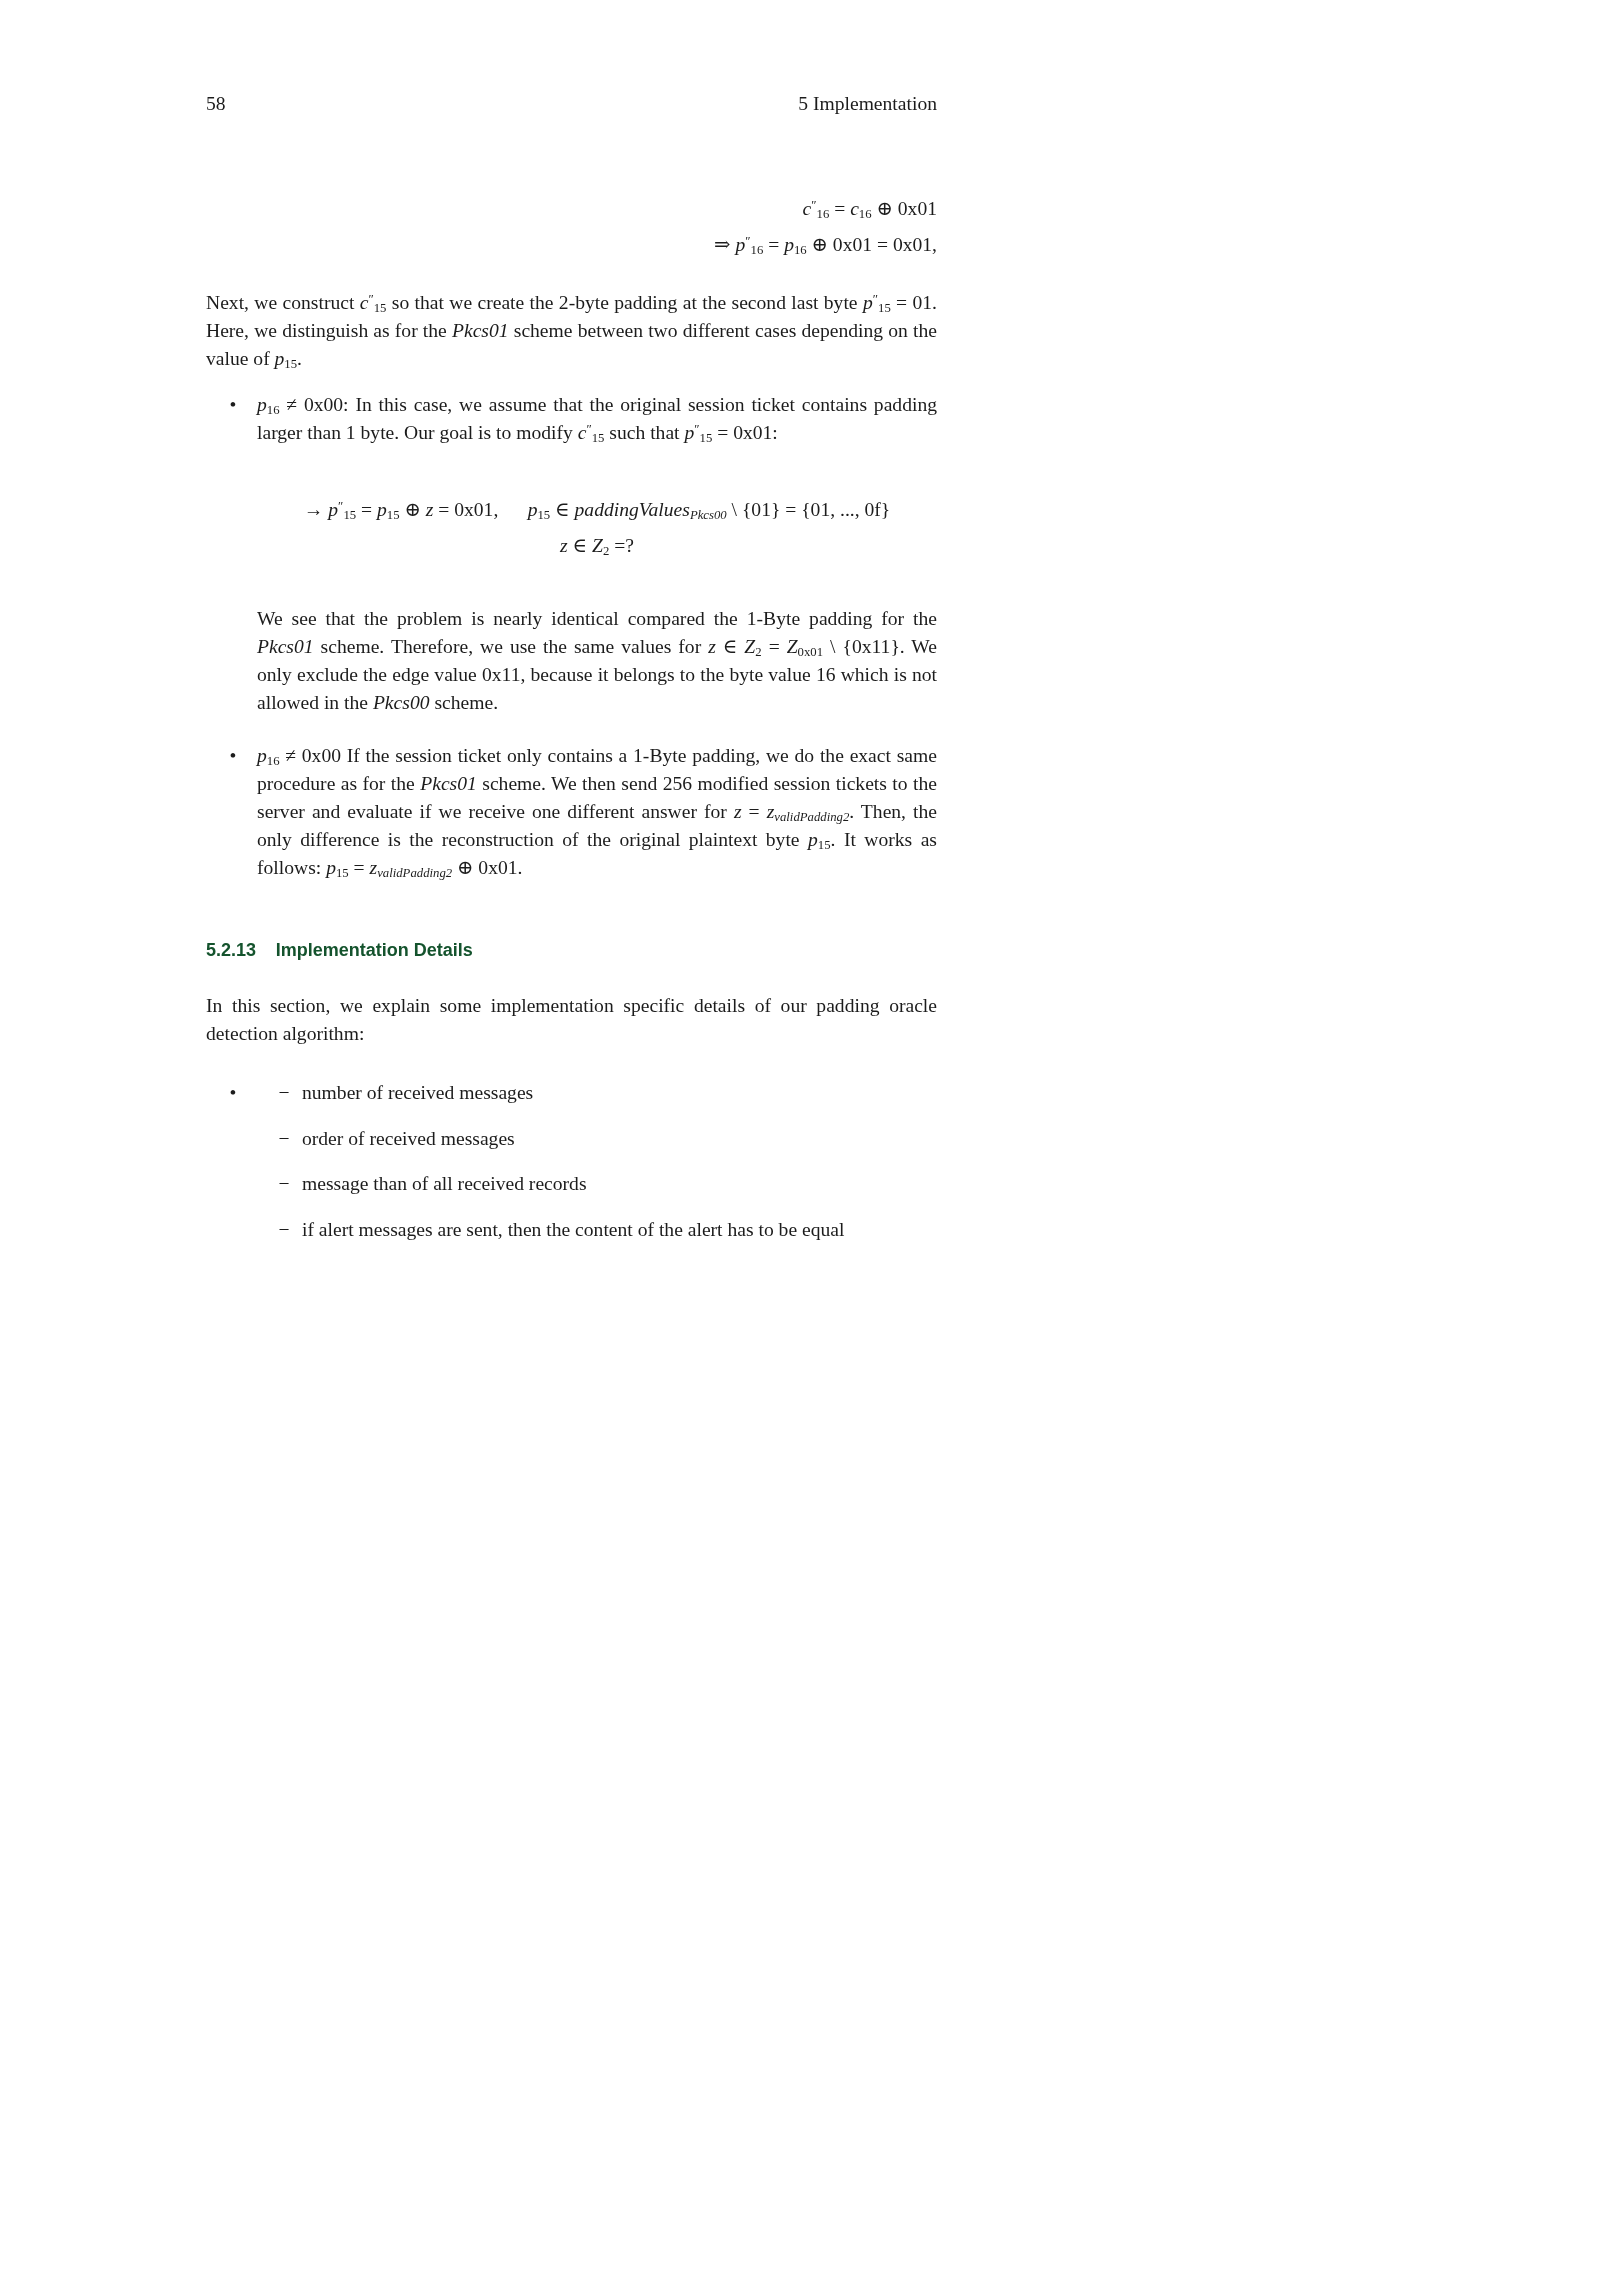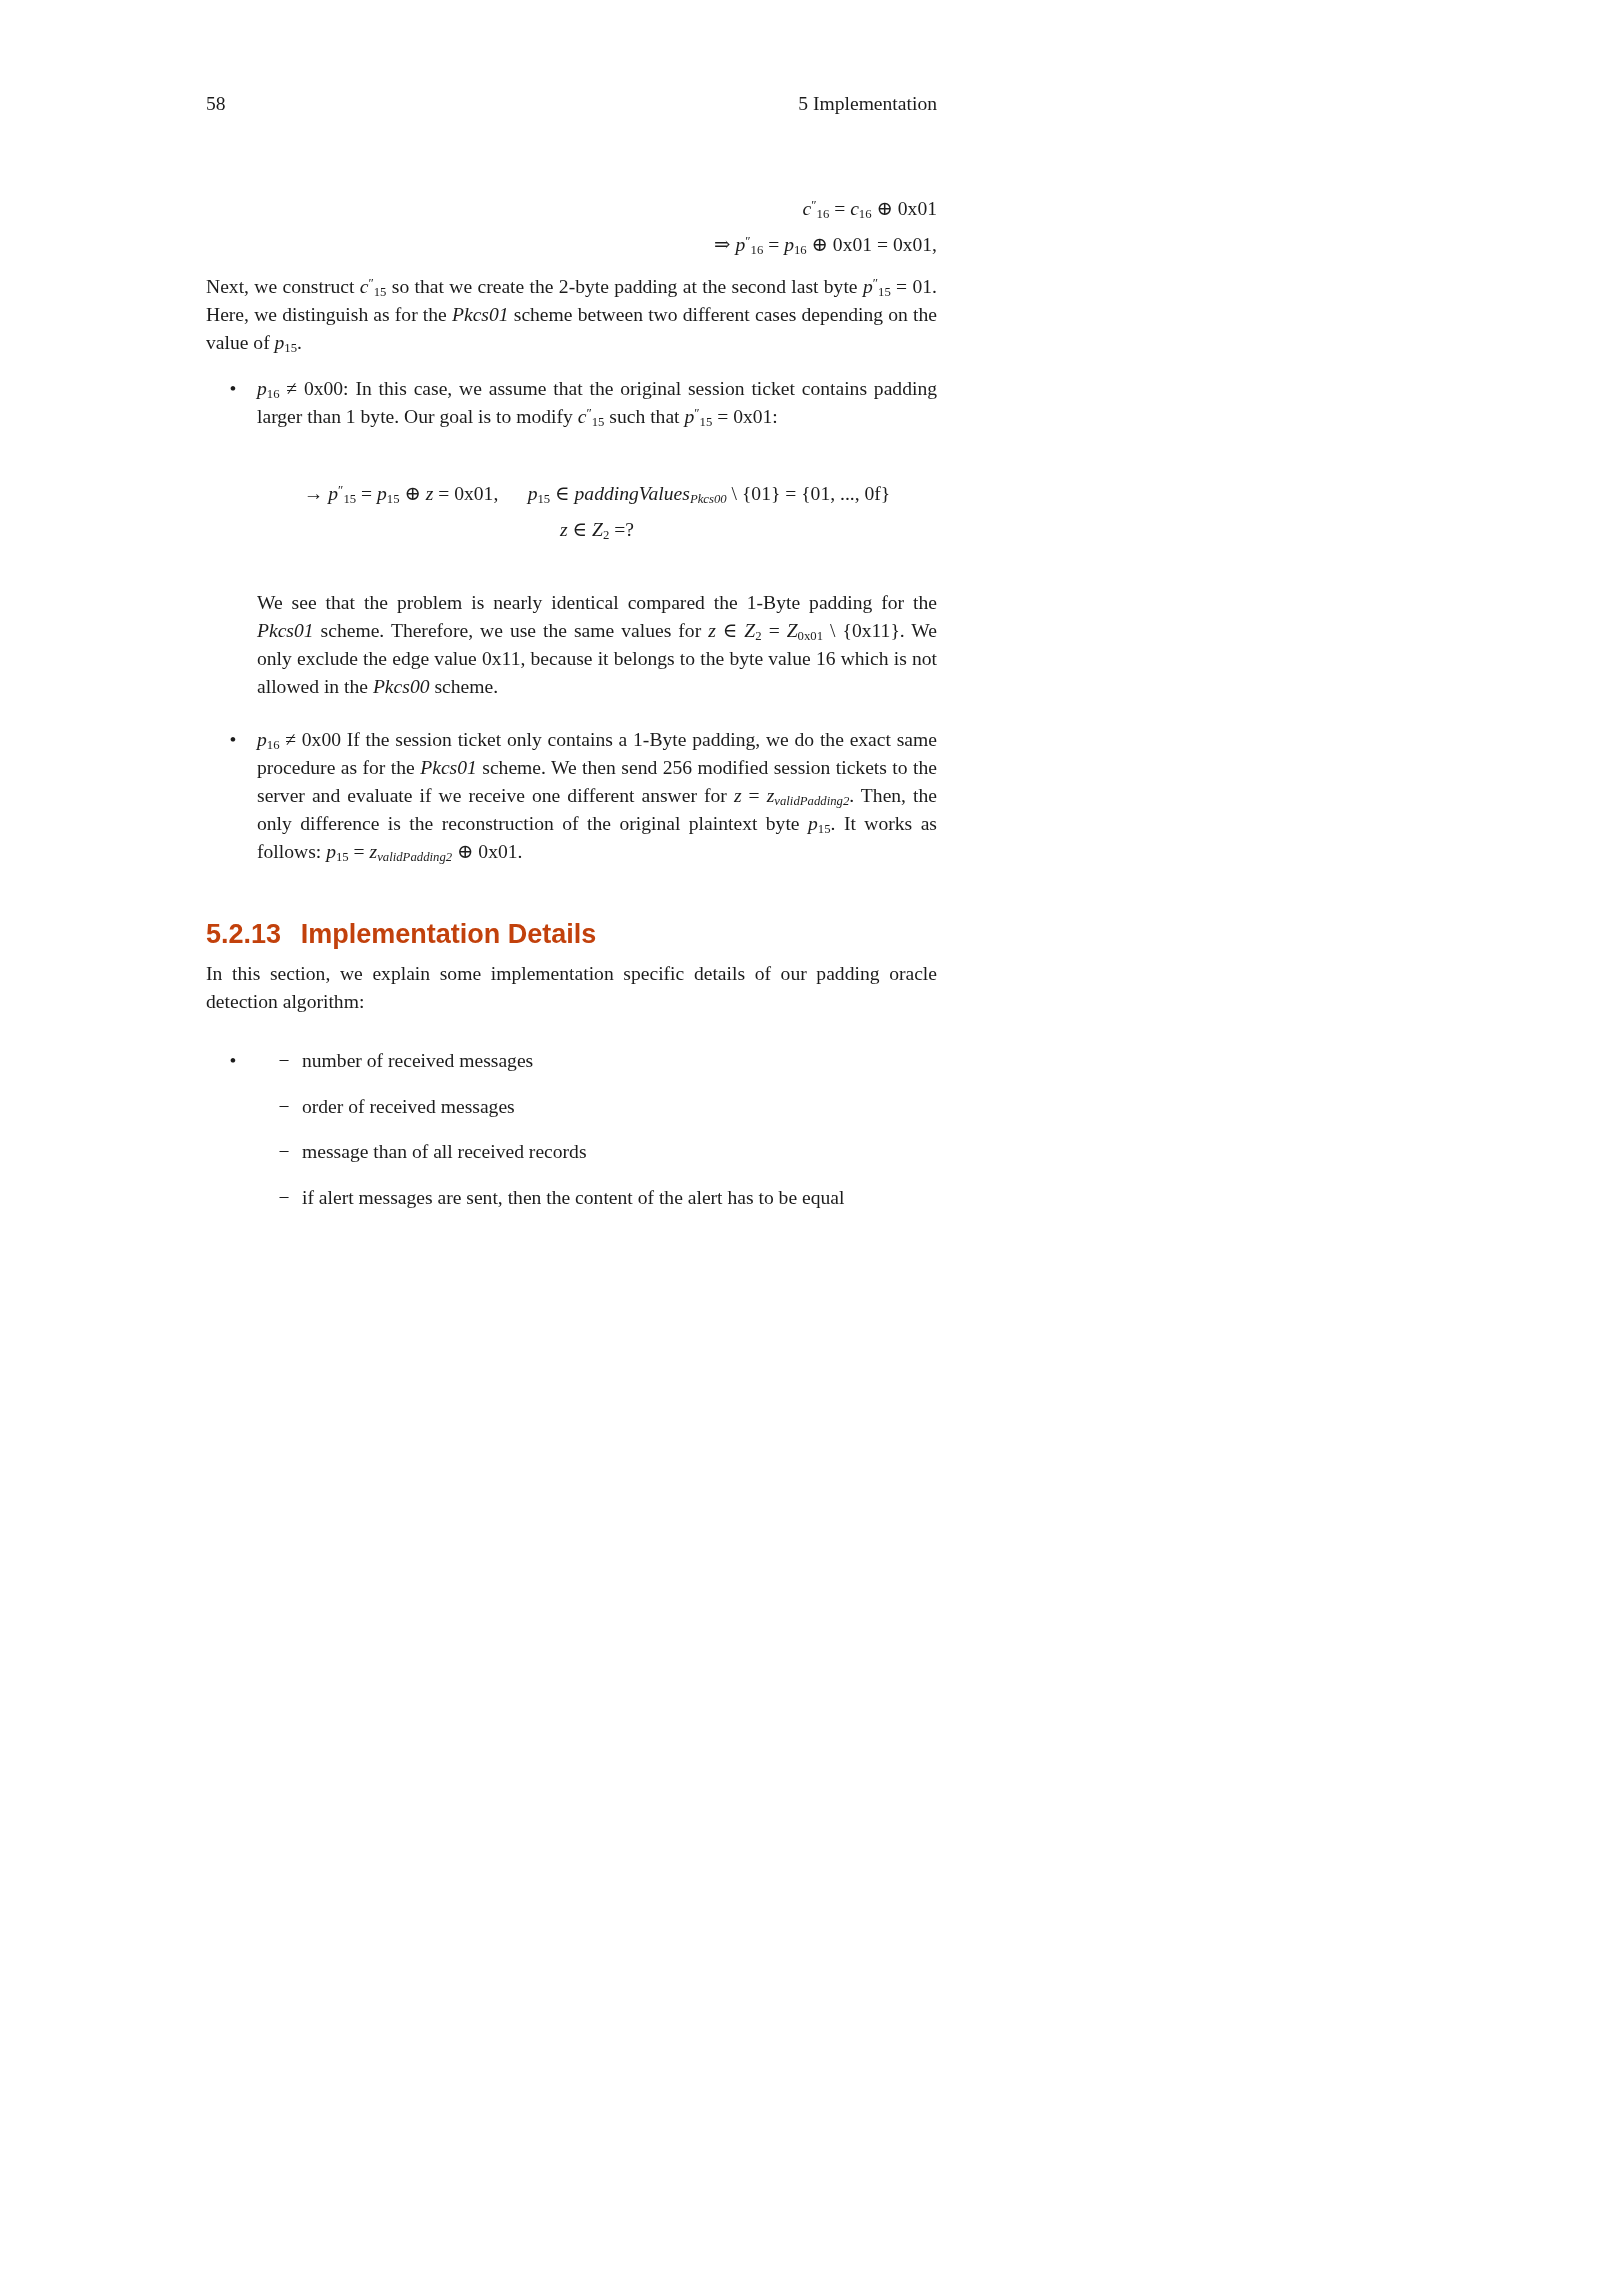--- a/index.html
+++ b/index.html
@@ -27,37 +27,37 @@
     display: flex;
     justify-content: space-between;
     align-items: baseline;
   }
   .chapter { }
 
   .eq-block { text-align: center; }
   .eq1 { margin-top: 73px; text-align: right; }
   .eq-line { line-height: 36px; }
 
-  .para { margin: 10px 0 0 0; text-align: justify; }
+  .para { margin: 26px 0 0 0; text-align: justify; }
 
   .blist { list-style: none; margin: 17.6px 0 0 0; padding: 0 0 0 51px; }
   .blist2 { margin-top: 31px; }
   .bitem { position: relative; text-align: justify; }
   .bitem + .bitem { margin-top: 25.5px; }
   .bmark { position: absolute; left: -27.4px; top: 0; }
   .btext { text-align: justify; }
 
   .inner-eq { margin: 45px 0 41px 0; }
 
   .sec-head {
     font-family: "Liberation Sans", "DejaVu Sans", sans-serif;
     font-weight: bold;
-    font-size: 27px;
+    font-size: 18px;
     line-height: 31px;
-    color: #c2410c;
+    color: #14532d;
     margin: 53px 0 0 0;
   }
   .sec-num { margin-right: 19.6px; }
 
   .dlist { list-style: none; margin: 21.6px 0 0 0; padding: 0 0 0 45px; }
   .ditem { position: relative; margin-top: 17.6px; text-align: left; }
   .ditem:first-child { margin-top: 0; }
   .dmark { position: absolute; left: -23.5px; top: 0; }
 
   sup { font-size: 0.65em; vertical-align: 0.5em; line-height: 0; }

